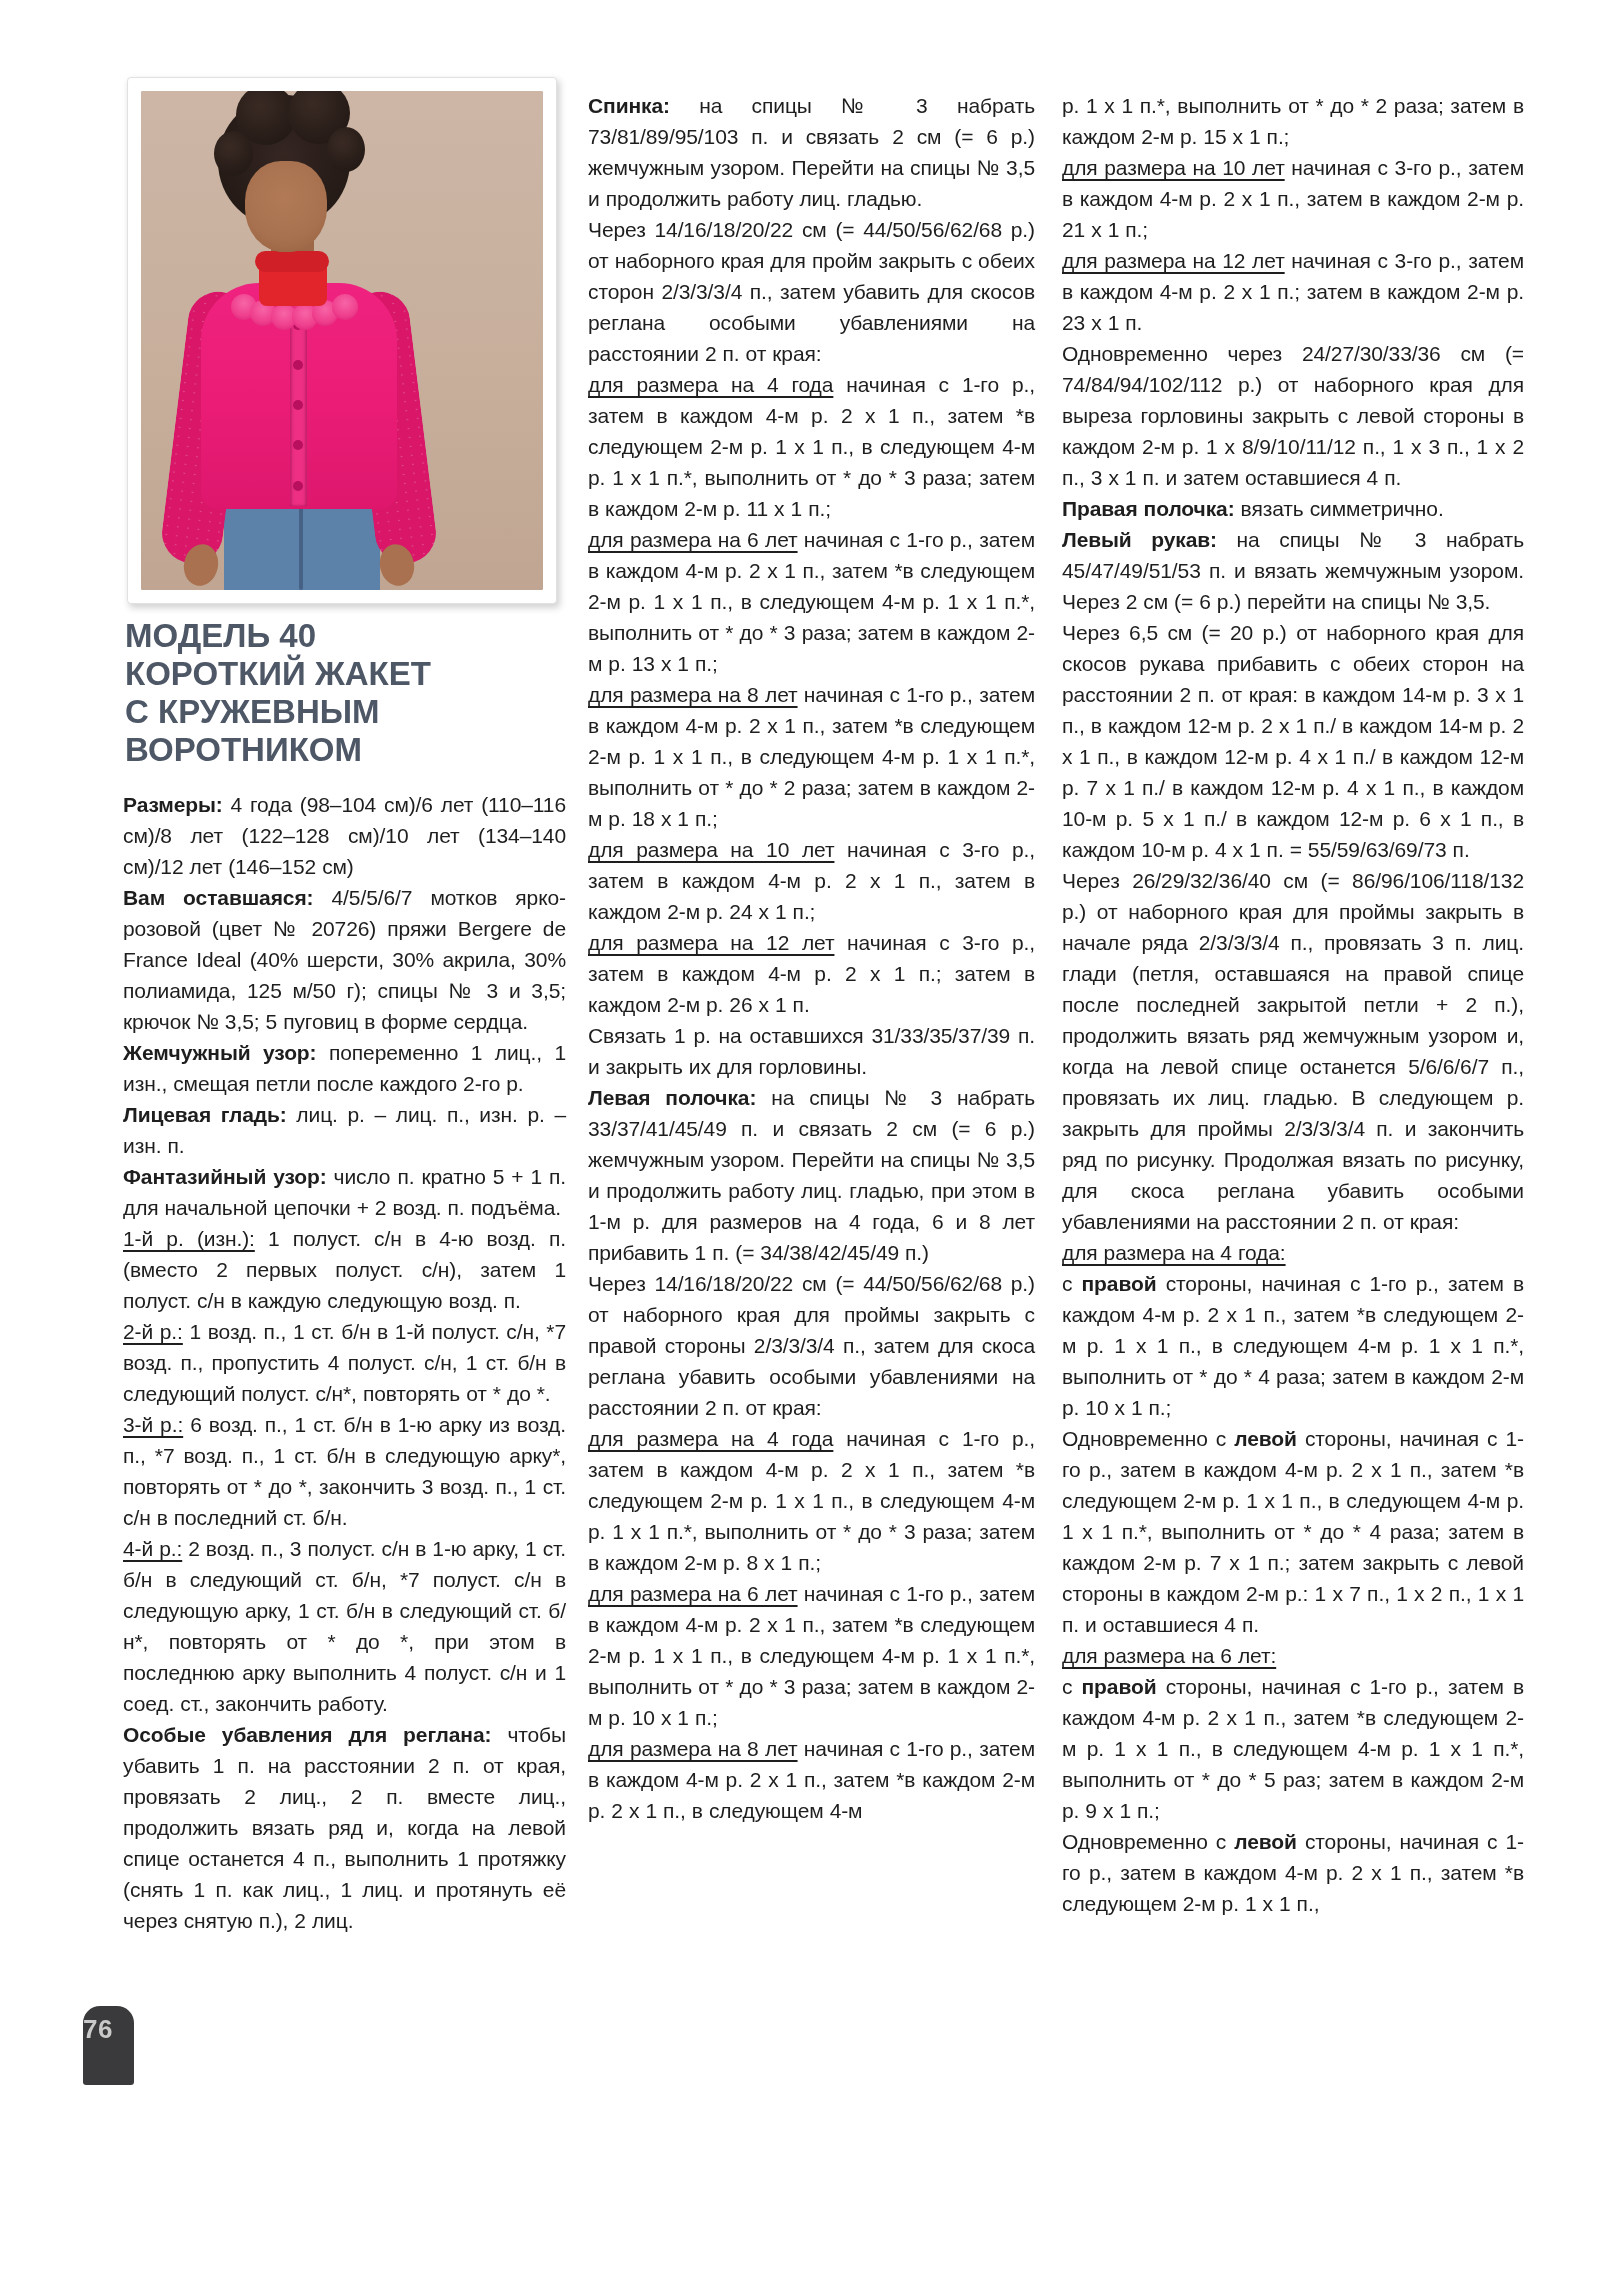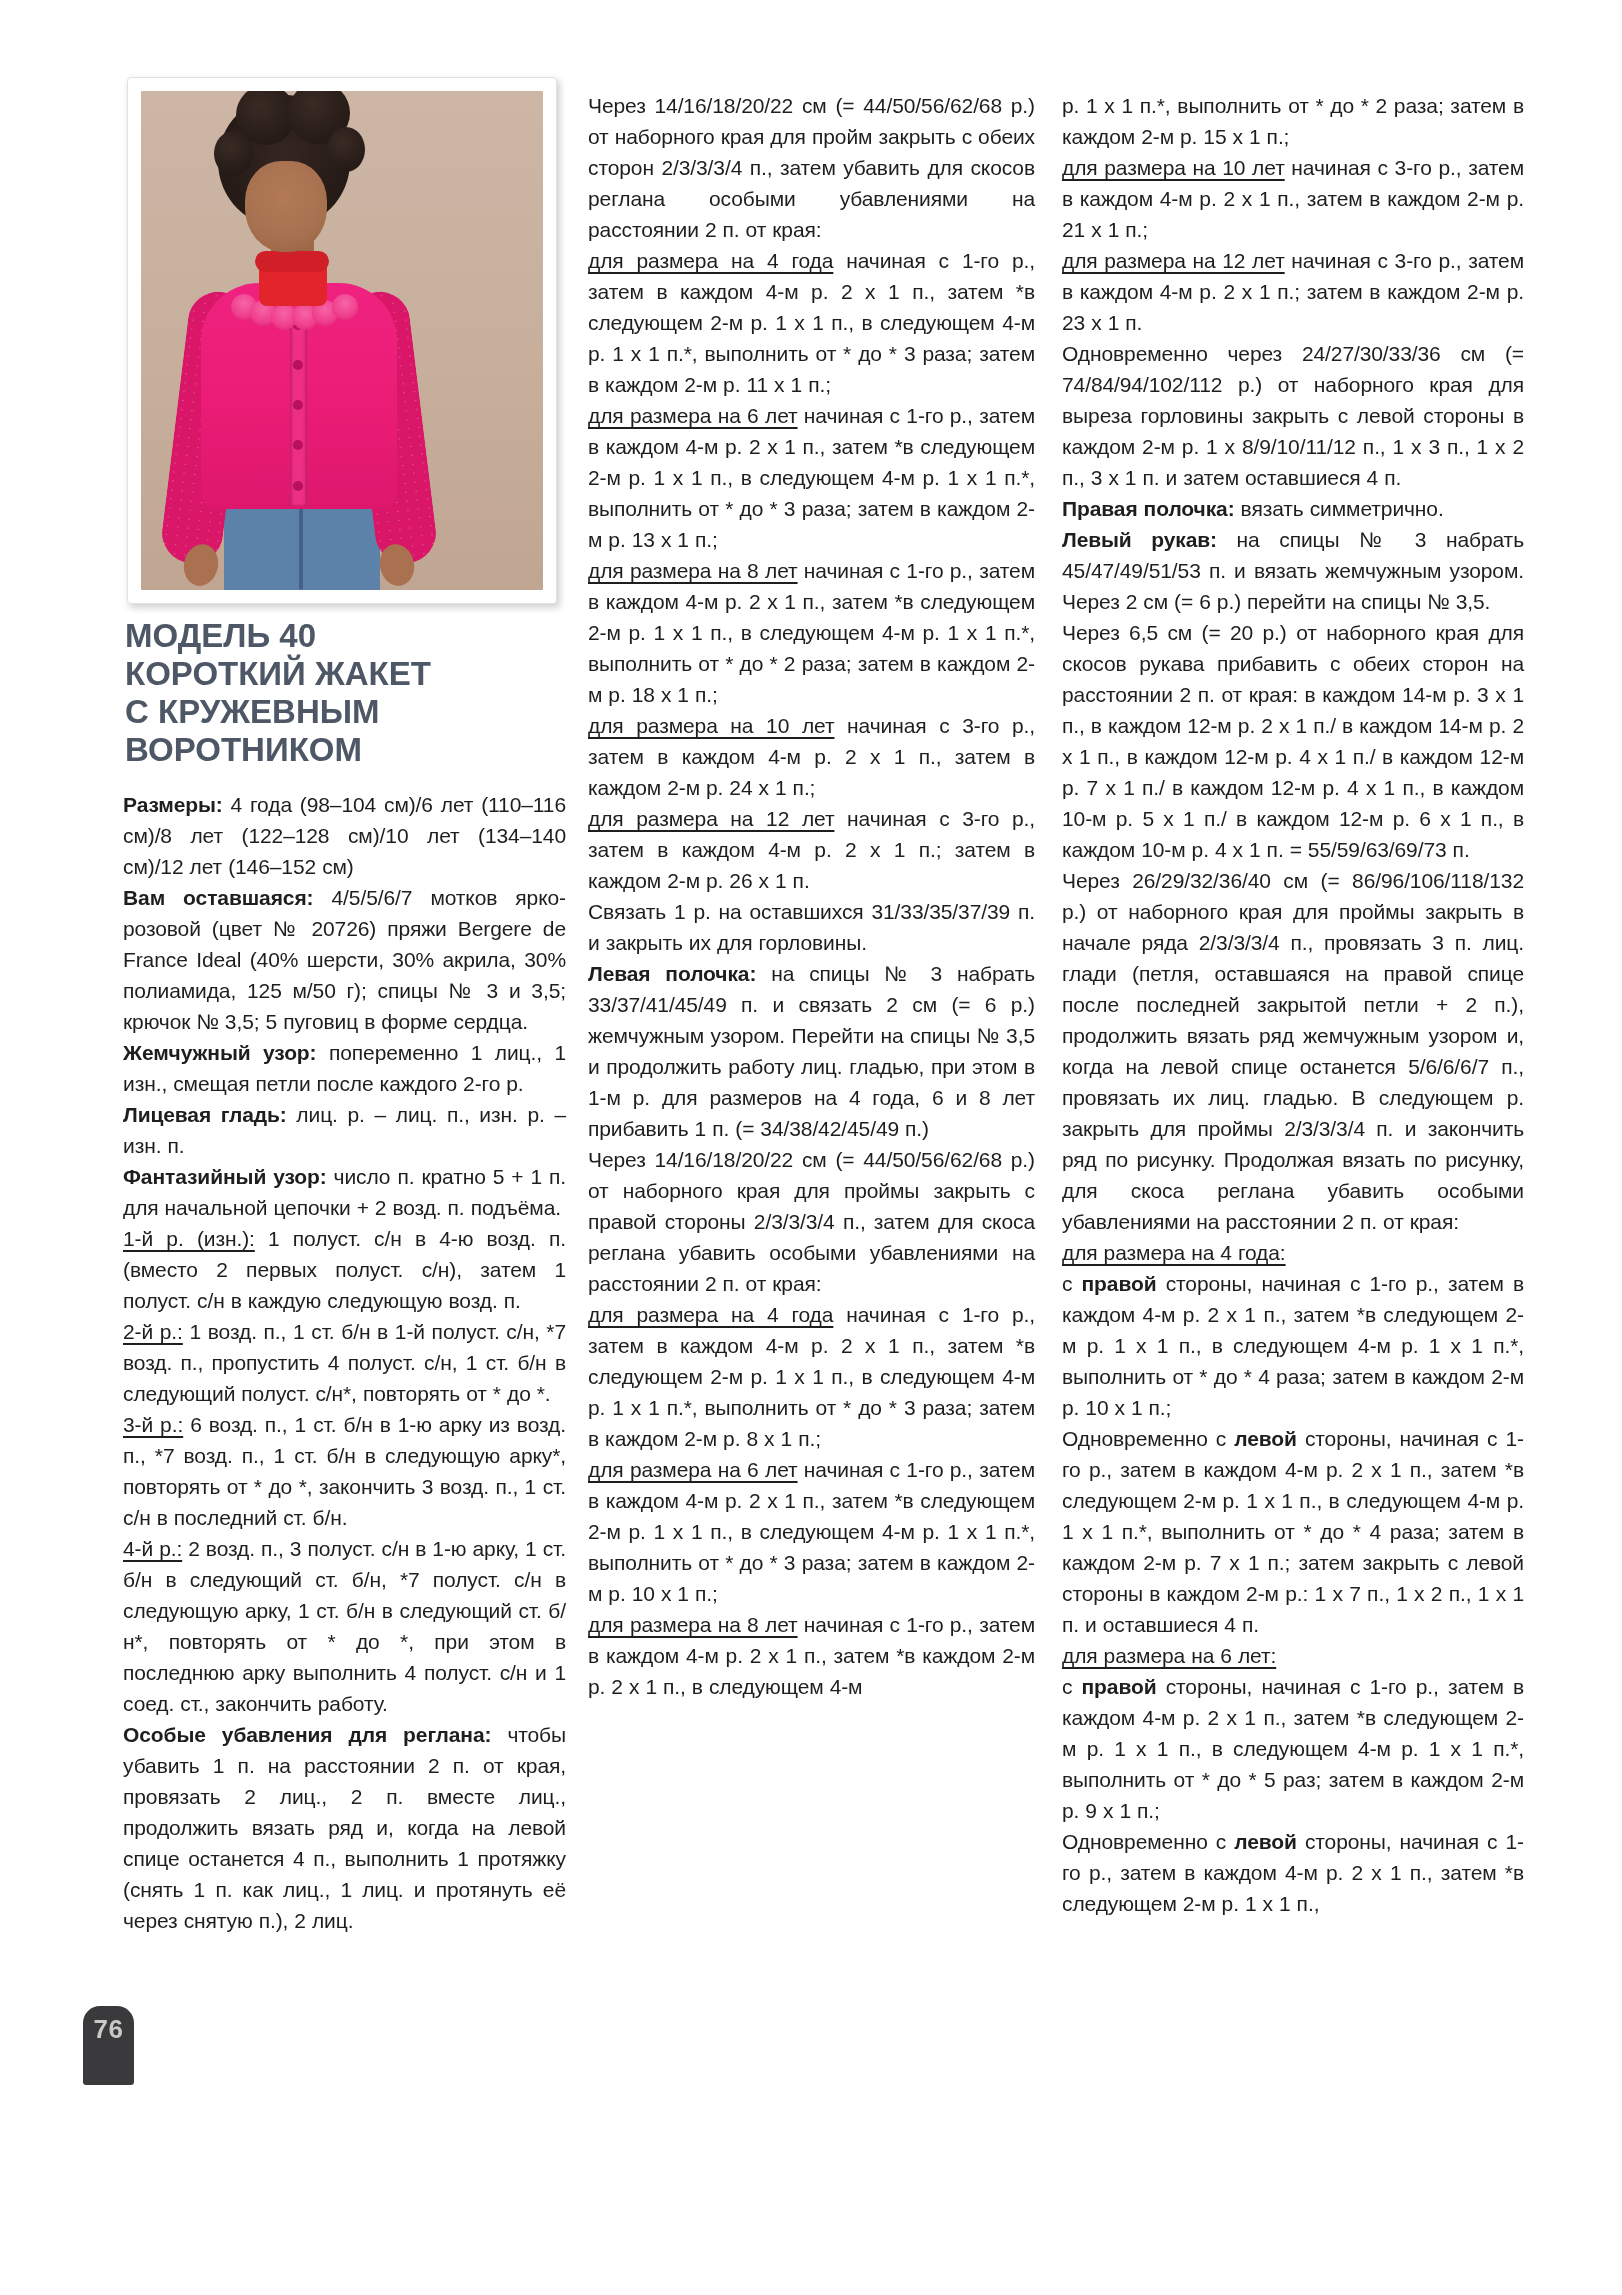--- a/index.html
+++ b/index.html
@@ -68,21 +68,21 @@
   .col{position:absolute;color:#1e1e1e;}
   .col-left{left:123px;top:789px;width:443px;}
   .col-middle{left:588px;top:90px;width:447px;}
   .col-right{left:1053px;top:90px;width:462px;margin-left:9px;}
   p.par{margin:0;text-align:justify;font-size:21px;line-height:31px;letter-spacing:-0.1px;word-spacing:0.3px;}
   p.par.gap-after{margin-bottom:28.6px;}
   .b{font-weight:700;}
   .u{text-decoration:underline;text-decoration-thickness:1.9px;text-underline-offset:3.9px;}
   
   .page-badge{position:absolute;left:83px;top:2006px;width:51px;height:79px;background:#3a3a3c;
-    border-radius:17px 17px 3.2px 3.2px;display:flex;justify-content:center;align-items:flex-start;
+    border-radius:17px 17px 3.2px 3.2px;display:flex;align-items:flex-start;
     padding-top:7.8px;box-sizing:border-box;}
   .page-badge span{color:#c9c9c9;font-size:26px;font-weight:700;letter-spacing:0.6px;}
 </style>
 </head>
 <body>
 
 <div class="photo-frame">
   <div class="photo">
     <div class="jeans"></div>
     <div class="jeans-seam" style="left:158px;"></div>
@@ -135,20 +135,21 @@
     <p class="par"><span class="b">Жемчужный узор: </span><span>попеременно 1 лиц., 1 изн., смещая петли после каждого 2-го р.</span></p>
     <p class="par"><span class="b">Лицевая гладь: </span><span>лиц. р. – лиц. п., изн. р. – изн. п.</span></p>
     <p class="par"><span class="b">Фантазийный узор: </span><span>число п. кратно 5 + 1 п. для начальной цепочки + 2 возд. п. подъёма.</span></p>
     <p class="par"><span class="u">1-й р. (изн.):</span><span> 1 полуст. с/н в 4-ю возд. п. (вместо 2 первых полуст. с/н), затем 1 полуст. с/н в каждую следующую возд. п.</span></p>
     <p class="par"><span class="u">2-й р.:</span><span> 1 возд. п., 1 ст. б/н в 1-й полуст. с/н, *7 возд. п., пропустить 4 полуст. с/н, 1 ст. б/н в следующий полуст. с/н*, повторять от * до *.</span></p>
     <p class="par"><span class="u">3-й р.:</span><span> 6 возд. п., 1 ст. б/н в 1-ю арку из возд. п., *7 возд. п., 1 ст. б/н в следующую арку*, повторять от * до *, закончить 3 возд. п., 1 ст. с/н в последний ст. б/н.</span></p>
     <p class="par"><span class="u">4-й р.:</span><span> 2 возд. п., 3 полуст. с/н в 1-ю арку, 1 ст. б/н в следующий ст. б/н, *7 полуст. с/н в следующую арку, 1 ст. б/н в следующий ст. б/н*, повторять от * до *, при этом в последнюю арку выполнить 4 полуст. с/н и 1 соед. ст., закончить работу.</span></p>
     <p class="par"><span class="b">Особые убавления для реглана: </span><span>чтобы убавить 1 п. на расстоянии 2 п. от края, провязать 2 лиц., 2 п. вместе лиц., продолжить вязать ряд и, когда на левой спице останется 4 п., выполнить 1 протяжку (снять 1 п. как лиц., 1 лиц. и протянуть её через снятую п.), 2 лиц.</span></p>
   </div>
 <div class="col col-middle" id="col-middle">
+    <p class="par"><span class="b">Спинка: </span><span>на спицы № 3 набрать 73/81/89/95/103 п. и связать 2 см (= 6 р.) жемчужным узором. Перейти на спицы № 3,5 и продолжить работу лиц. гладью.</span></p>
     <p class="par"><span>Через 14/16/18/20/22 см (= 44/50/56/62/68 р.) от наборного края для пройм закрыть с обеих сторон 2/3/3/3/4 п., затем убавить для скосов реглана особыми убавлениями на расстоянии 2 п. от края:</span></p>
     <p class="par"><span class="u">для размера на 4 года</span><span> начиная с 1-го р., затем в каждом 4-м р. 2 х 1 п., затем *в следующем 2-м р. 1 х 1 п., в следующем 4-м р. 1 х 1 п.*, выполнить от * до * 3 раза; затем в каждом 2-м р. 11 х 1 п.;</span></p>
     <p class="par"><span class="u">для размера на 6 лет</span><span> начиная с 1-го р., затем в каждом 4-м р. 2 х 1 п., затем *в следующем 2-м р. 1 х 1 п., в следующем 4-м р. 1 х 1 п.*, выполнить от * до * 3 раза; затем в каждом 2-м р. 13 х 1 п.;</span></p>
     <p class="par"><span class="u">для размера на 8 лет</span><span> начиная с 1-го р., затем в каждом 4-м р. 2 х 1 п., затем *в следующем 2-м р. 1 х 1 п., в следующем 4-м р. 1 х 1 п.*, выполнить от * до * 2 раза; затем в каждом 2-м р. 18 х 1 п.;</span></p>
     <p class="par"><span class="u">для размера на 10 лет</span><span> начиная с 3-го р., затем в каждом 4-м р. 2 х 1 п., затем в каждом 2-м р. 24 х 1 п.;</span></p>
     <p class="par"><span class="u">для размера на 12 лет</span><span> начиная с 3-го р., затем в каждом 4-м р. 2 х 1 п.; затем в каждом 2-м р. 26 х 1 п.</span></p>
     <p class="par"><span>Связать 1 р. на оставшихся 31/33/35/37/39 п. и закрыть их для горловины.</span></p>
     <p class="par"><span class="b">Левая полочка: </span><span>на спицы № 3 набрать 33/37/41/45/49 п. и связать 2 см (= 6 р.) жемчужным узором. Перейти на спицы № 3,5 и продолжить работу лиц. гладью, при этом в 1-м р. для размеров на 4 года, 6 и 8 лет прибавить 1 п. (= 34/38/42/45/49 п.)</span></p>
     <p class="par"><span>Через 14/16/18/20/22 см (= 44/50/56/62/68 р.) от наборного края для проймы закрыть с правой стороны 2/3/3/3/4 п., затем для скоса реглана убавить особыми убавлениями на расстоянии 2 п. от края:</span></p>
     <p class="par"><span class="u">для размера на 4 года</span><span> начиная с 1-го р., затем в каждом 4-м р. 2 х 1 п., затем *в следующем 2-м р. 1 х 1 п., в следующем 4-м р. 1 х 1 п.*, выполнить от * до * 3 раза; затем в каждом 2-м р. 8 х 1 п.;</span></p>

